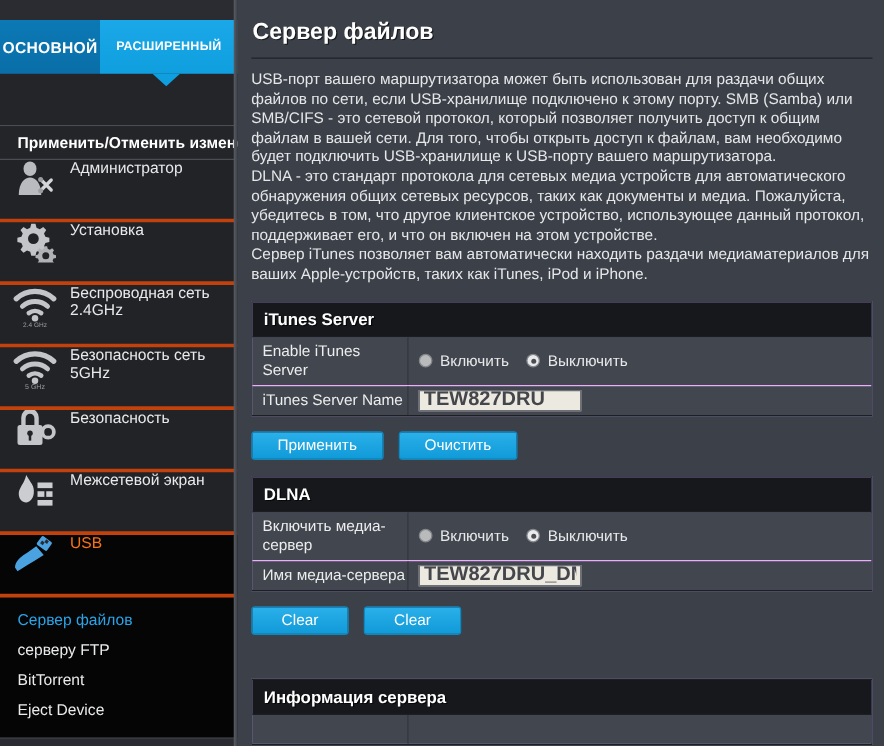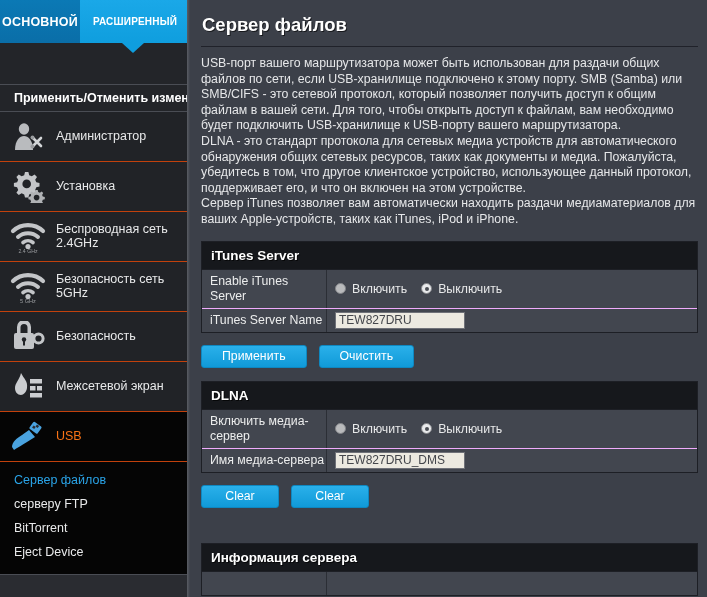--- a/index.html
+++ b/index.html
@@ -20,20 +20,21 @@
   #sidebar {
     position: absolute; left: 0; top: 0;
     width: 190px; height: 597px;
     background: #2a2c31;
   }
   .tabs {
     position: relative;
     display: flex;
     height: 43px;
     width: 190px;
+    margin-top: 16px;
   }
   .tab {
     height: 43px;
     display: flex; align-items: center; justify-content: center;
     color: #ffffff;
     font-size: 13px;
     font-weight: bold;
     letter-spacing: .2px;
     cursor: pointer;
     user-select: none;
@@ -73,22 +74,22 @@
     white-space: nowrap;
   }
   .apply-bar span {
     color: #ffffff;
     font-size: 12.5px;
     font-weight: bold;
   }
   .nav-item {
     position: relative;
     height: 50px;
-    display: flex; align-items: center;
-    border-bottom: 1px solid #c2410c;
+    display: flex; align-items: flex-start;
+    border-bottom: 3px solid #c2410c;
     background: #212327;
     cursor: pointer;
     width: 190px;
   }
   .nav-item.active {
     background: #050505;
   }
   .nav-ico {
     width: 56px;
     display: flex; align-items: center; justify-content: center;
@@ -217,25 +218,26 @@
     width: 4px; height: 4px;
     border-radius: 50%;
     background: #4a4d54;
   }
   .radio-label { color: #e8e9ea; font-size: 12.3px; }
   .txtinput {
     width: 130px;
     background: #ece9e0;
     border: 1px solid #6f7178;
     color: #44464b;
-    font-size: 12px;
+    font-size: 16px;
     font-family: "Liberation Sans", sans-serif;
     padding: 1px 3px;
     height: 17px;
     outline: none;
+    font-weight: bold;
   }
   .btn-row { margin-top: 12px; display: flex; gap: 12px; }
   .btn {
     min-width: 78px;
     height: 23px;
     background: linear-gradient(180deg,#2ab0ea 0%, #109ad8 100%);
     border: 1px solid #0e88c1;
     border-radius: 3px;
     color: #ffffff;
     font-size: 12.3px;

